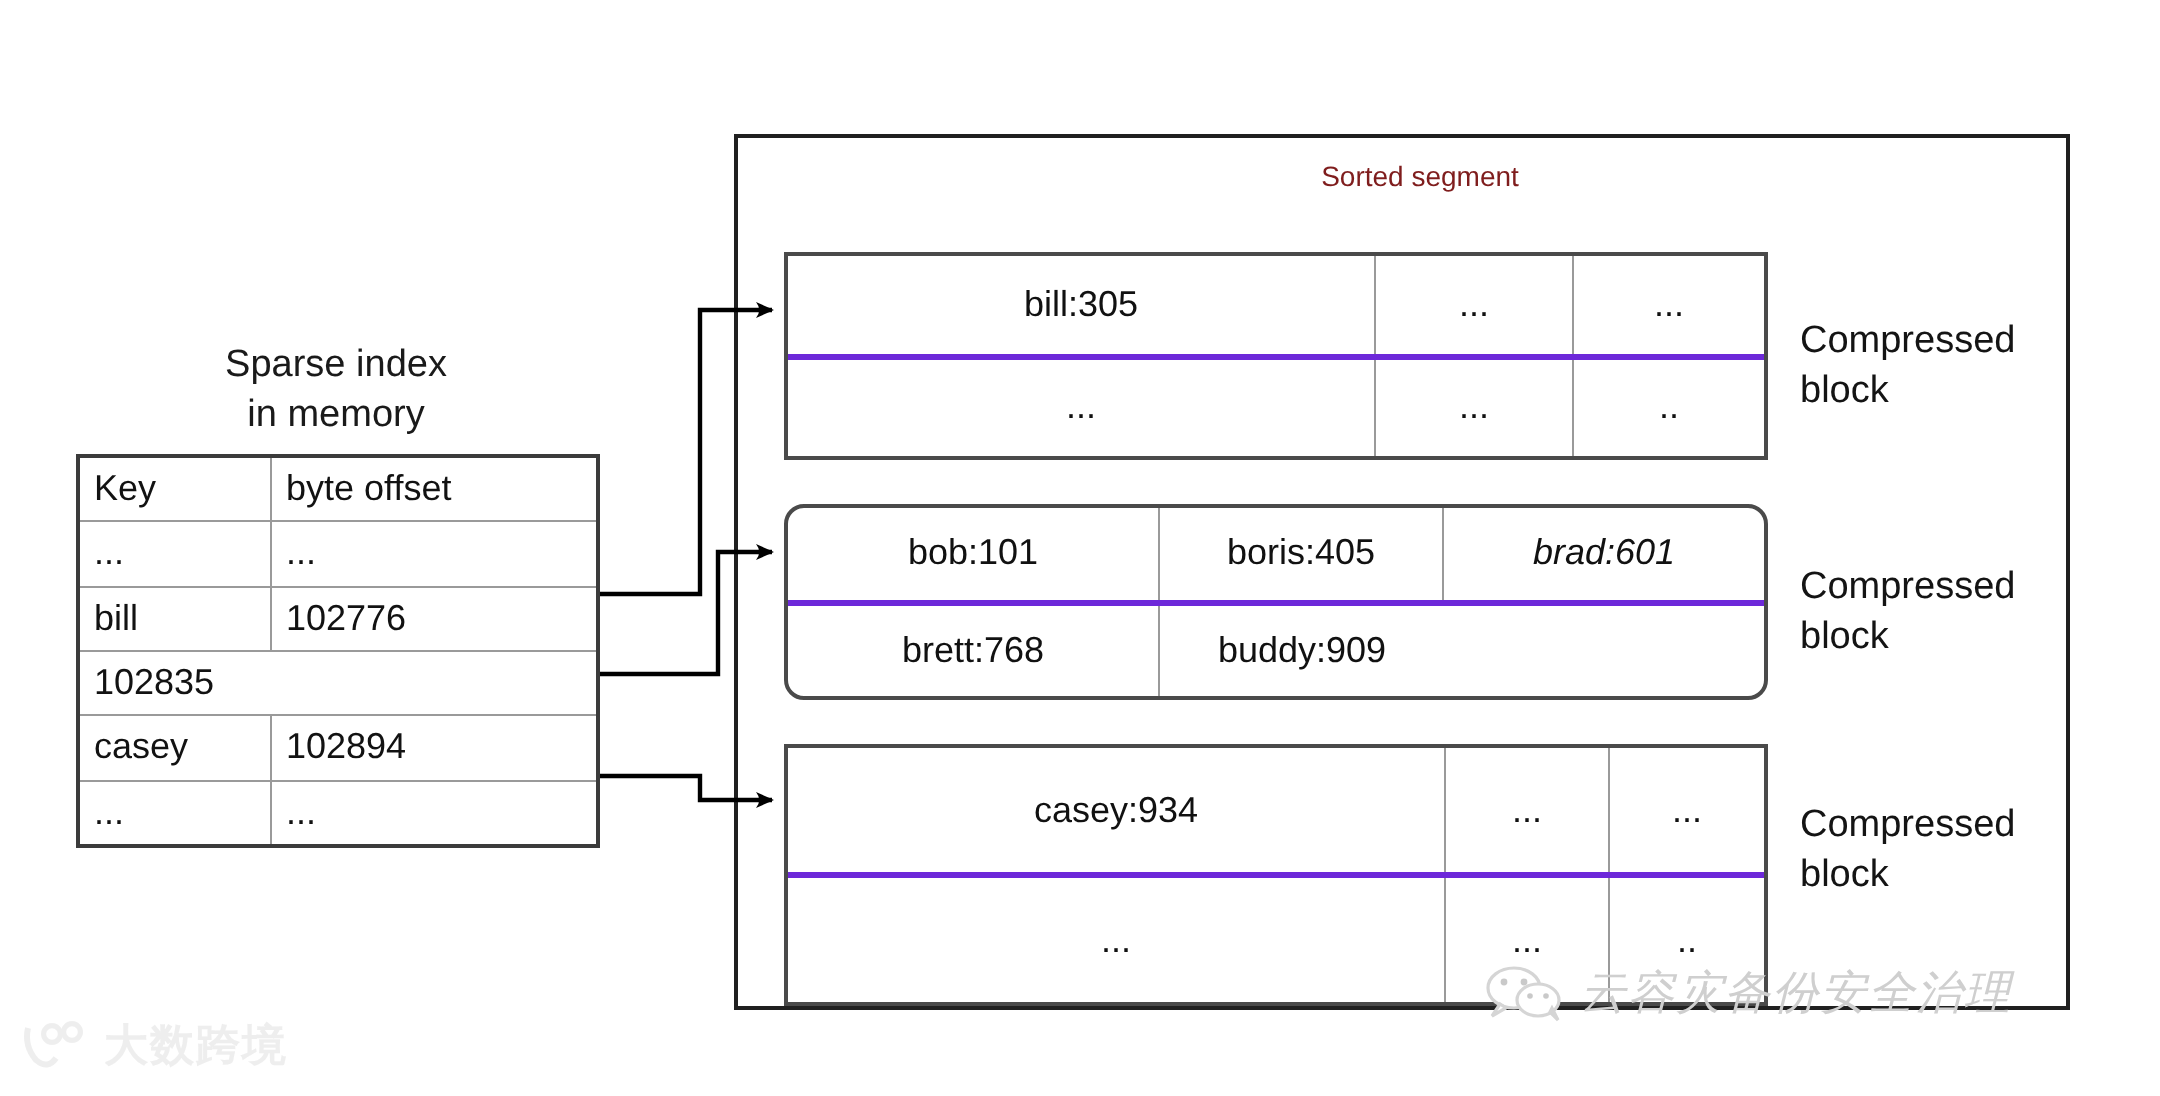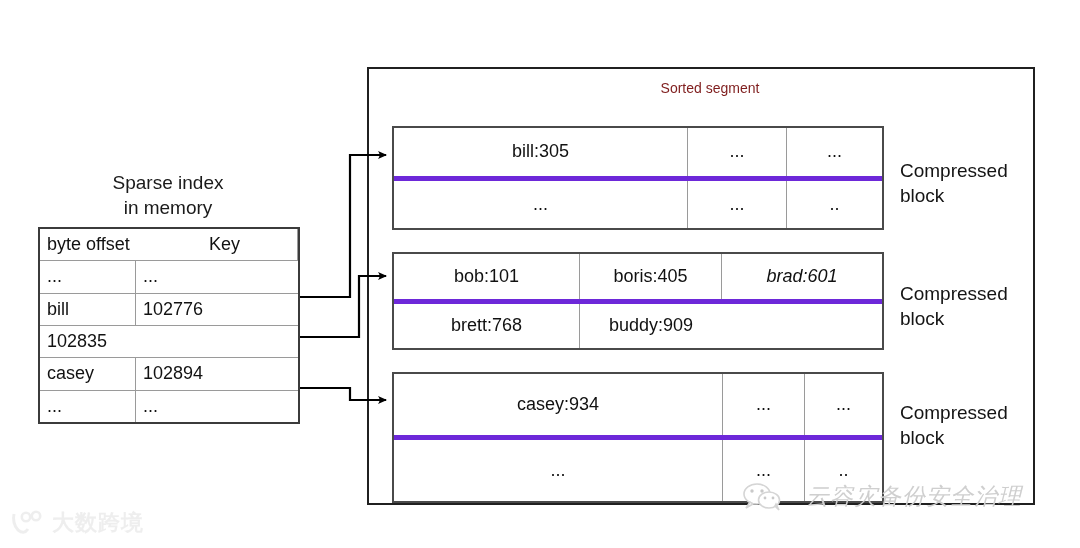--- a/index.html
+++ b/index.html
@@ -90,27 +90,27 @@
     position: absolute;
     left: 392px;
     width: 492px;
     border: 2px solid #4a4a4a;
     box-sizing: border-box;
     display: flex;
     flex-direction: column;
     background: #ffffff;
   }
   .block-1 { top: 126px;  height: 104px; }
-  .block-2 { top: 252px;  height: 98px;  }
+  .block-2 { top: 252px;  height: 98px; border-radius: 10px;  }
   .block-3 { top: 372px;  height: 131px; }
 
   .blk-row {
     flex: 1 1 0;
     display: flex;
-    border-bottom: 5px solid #6d28d9;
+    border-bottom: 3px solid #6d28d9;
     box-sizing: border-box;
   }
   .blk-row:last-child { border-bottom: none; }
   .blk-cell {
     display: flex;
     align-items: center;
     justify-content: center;
     font-size: 18px;
     color: #111111;
     border-right: 1px solid #9a9a9a;
@@ -173,41 +173,41 @@
     font-weight: bold;
     color: #ececec;
     letter-spacing: 1px;
   }
   .wm-right {
     position: absolute;
     left: 742px;
     top: 481px;
     display: flex;
     align-items: center;
-    gap: 24px;
+    gap: 8px;
   }
   .wm-right-text {
     font-size: 23px;
     color: #cfcfcf;
     letter-spacing: 1px;
     font-style: italic;
   }
 </style>
 </head>
 <body>
 
 <div id="stage">
 
   <div class="index-title">Sparse index
 in memory</div>
 
   <div class="index-table">
     <div class="idx-row">
+      <div class="idx-cell c-key">Key</div>
       <div class="idx-cell c-off">byte offset</div>
-      <div class="idx-cell c-key">Key</div>
     </div>
     <div class="idx-row">
       <div class="idx-cell c-key">...</div>
       <div class="idx-cell c-off">...</div>
     </div>
     <div class="idx-row">
       <div class="idx-cell c-key">bill</div>
       <div class="idx-cell c-off">102776</div>
     </div>
     <div class="idx-row">

